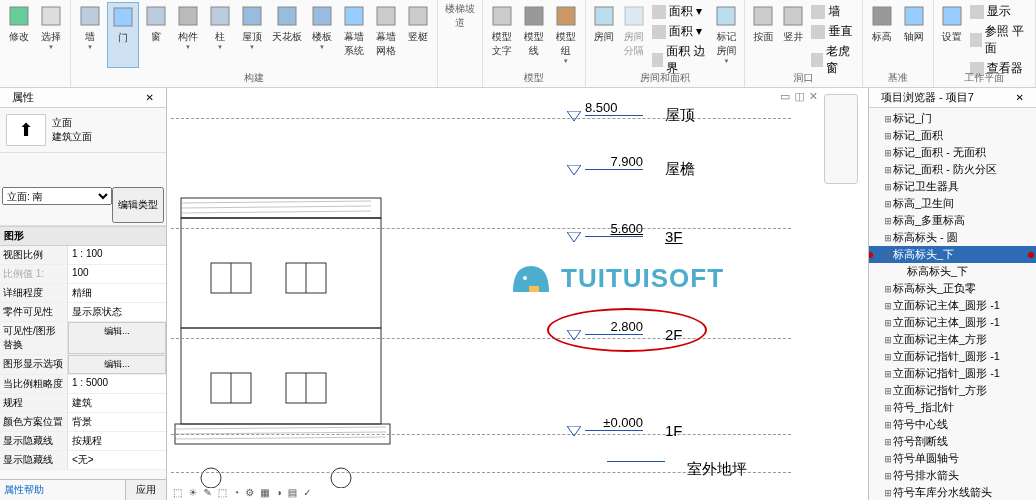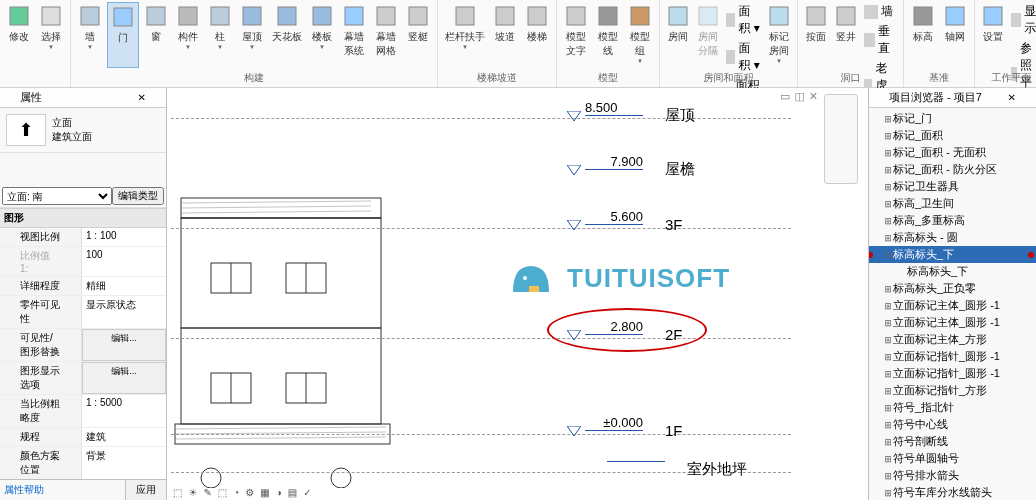--- a/index.html
+++ b/index.html
@@ -12,50 +12,50 @@
 .ribbon-item .icon { width: 24px; height: 24px; margin-bottom: 2px; display: flex; align-items: center; justify-content: center; }
 .ribbon-item .label { font-size: 10px; color: #333; white-space: nowrap; }
 .ribbon-item .arrow { font-size: 6px; color: #666; }
 .ribbon-group-label { text-align: center; font-size: 10px; color: #666; padding-bottom: 2px; }
 .ribbon-small { display: flex; flex-direction: column; gap: 1px; }
 .ribbon-small-row { display: flex; align-items: center; gap: 3px; font-size: 12px; padding: 1px 2px; cursor: pointer; }
 .ribbon-small-row .sicon { width: 14px; height: 14px; background: #d0d0d0; }
 
 .workspace { position: absolute; top: 88px; left: 0; right: 0; bottom: 0; display: flex; }
 .props-panel { width: 167px; background: #f8f8f8; border-right: 1px solid #c0c0c0; display: flex; flex-direction: column; }
-.panel-hdr { background: #fdfdfd; border-bottom: 1px solid #d0d0d0; padding: 2px 20px; display: flex; justify-content: space-between; align-items: center; font-size: 11px; }
+.panel-hdr { background: #fdfdfd; border-bottom: 1px solid #d0d0d0; padding: 2px 12px; display: flex; justify-content: space-between; align-items: center; font-size: 11px; }
 .panel-hdr .x { font-size: 10px; cursor: pointer; }
 .props-top { padding: 6px; display: flex; align-items: center; gap: 6px; border-bottom: 1px solid #e0e0e0; }
 .props-top .thumb { width: 40px; height: 32px; border: 1px solid #ccc; background: #fff; display: flex; align-items: center; justify-content: center; font-size: 18px; }
 .props-top .meta { font-size: 10px; line-height: 14px; }
 .props-selector { display: flex; padding: 2px; gap: 0; border-bottom: 1px solid #e0e0e0; margin-top: 32px; }
 .props-selector select { flex: 1; font-size: 10px; height: 18px; }
-.props-selector button { font-size: 10px; height: 18px; padding: 0 4px; }
+.props-selector button { font-size: 10px; height: 36px; padding: 0 4px; }
 .props-table { flex: 1; overflow-y: auto; font-size: 10px; }
 .props-section { background: #e8e8e8; padding: 2px 4px; font-weight: bold; border-top: 1px solid #d0d0d0; border-bottom: 1px solid #d0d0d0; }
 .props-row { display: flex; border-bottom: 1px solid #eee; }
-.props-row .k { width: 82px; padding: 2px 20px; background: #f4f4f4; border-right: 1px solid #e0e0e0; }
+.props-row .k { width: 68px; padding: 2px 3px; background: #f4f4f4; border-right: 1px solid #e0e0e0; }
 .props-row .v { flex: 1; padding: 2px 4px; background: #fff; }
 .props-row .v.btn { text-align: center; background: #f0f0f0; border: 1px solid #ccc; font-size: 9px; }
 .props-footer { display: flex; border-top: 1px solid #c0c0c0; font-size: 10px; }
 .props-footer .help { flex: 1; padding: 3px 4px; color: #0066cc; }
 .props-footer .apply { padding: 3px 10px; border-left: 1px solid #c0c0c0; background: #f0f0f0; cursor: pointer; }
 
 .canvas { flex: 1; background: #fff; position: relative; overflow: hidden; }
 .drawing { position: absolute; inset: 0; }
 .level-line { position: absolute; left: 4px; border-top: 1px dashed #999; }
 .level-mark { position: absolute; display: flex; align-items: center; gap: 4px; font-size: 14px; font-family: "SimSun", serif; }
 .level-mark .tri { width: 14px; height: 10px; }
 .level-mark .elev { font-size: 13px; position: relative; top: -8px; }
 .level-mark .nm { font-size: 15px; }
 .sel-ring { position: absolute; border: 2px solid #c00; border-radius: 50%; }
 .building { position: absolute; }
 .navcube { position: absolute; top: 6px; right: 10px; width: 34px; height: 90px; border: 1px solid #ccc; background: #f8f8f8; border-radius: 3px; }
 .vc-ctrl { position: absolute; top: 2px; right: 50px; display: flex; gap: 4px; font-size: 11px; color: #888; }
-.watermark { position: absolute; top: 170px; left: 340px; display: flex; align-items: center; gap: 12px; opacity: 0.9; }
+.watermark { position: absolute; top: 170px; left: 340px; display: flex; align-items: center; gap: 6px; opacity: 0.9; }
 .watermark .logo { width: 48px; height: 40px; }
 .watermark .txt { font-size: 26px; font-weight: bold; color: #3aa5c9; letter-spacing: 1px; }
 .status-icons { position: absolute; bottom: 2px; left: 4px; display: flex; gap: 2px; font-size: 10px; color: #555; }
 .status-icons span { padding: 0 2px; }
 
 .browser { width: 168px; background: #f8f8f8; border-left: 1px solid #c0c0c0; display: flex; flex-direction: column; }
 .tree { flex: 1; overflow-y: auto; font-size: 11px; padding: 2px 0; }
 .tree-row { display: flex; align-items: center; padding: 1px 2px; white-space: nowrap; cursor: pointer; }
 .tree-row.d1 { padding-left: 14px; }
 .tree-row.d2 { padding-left: 28px; }
@@ -186,47 +186,20 @@
             <svg width="22" height="22">
               <rect x="2" y="2" width="18" height="18" fill="#ccc" stroke="#888"></rect>
             </svg>
           </div>
           <div class="label">竖梃</div>
         </div>
       </div>
       <div class="ribbon-group-label">构建</div>
     </div>
     <div class="ribbon-group">
-      <div class="ribbon-items">
-        <div class="ribbon-item">
-          <div class="icon">
-            <svg width="22" height="22">
-              <rect x="2" y="2" width="18" height="18" fill="#ccc" stroke="#888"></rect>
-            </svg>
-          </div>
-          <div class="label">栏杆扶手</div>
-          <div class="arrow">▼</div>
-        </div>
-        <div class="ribbon-item">
-          <div class="icon">
-            <svg width="22" height="22">
-              <rect x="2" y="2" width="18" height="18" fill="#ccc" stroke="#888"></rect>
-            </svg>
-          </div>
-          <div class="label">坡道</div>
-        </div>
-        <div class="ribbon-item">
-          <div class="icon">
-            <svg width="22" height="22">
-              <rect x="2" y="2" width="18" height="18" fill="#ccc" stroke="#888"></rect>
-            </svg>
-          </div>
-          <div class="label">楼梯</div>
-        </div>
-      </div>
       <div class="ribbon-group-label">楼梯坡道</div>
     </div>
     <div class="ribbon-group">
       <div class="ribbon-items">
         <div class="ribbon-item">
           <div class="icon">
             <svg width="22" height="22">
               <rect x="2" y="2" width="18" height="18" fill="#ccc" stroke="#888"></rect>
             </svg>
           </div>
@@ -510,21 +483,21 @@
           <span class="nm" style="margin-left:18px">屋顶</span>
         </div>
         <div class="level-mark" style="top: 72px; left: 400px;">
           <svg class="tri" viewBox="0 0 14 10">
             <path d="M0 0 L14 0 L7 10 Z" fill="none" stroke="#2255aa"></path>
           </svg>
           <span class="elev" style="border-bottom:1px solid #2255aa;min-width:58px;display:inline-block;text-align:right">7.900</span>
           <span class="nm" style="margin-left:18px">屋檐</span>
         </div>
         <div class="level-line" style="top: 140px; width: 620px;"></div>
-        <div class="level-mark" style="top: 128px; left: 400px;">
+        <div class="level-mark" style="top: 140px; left: 400px; text-decoration: underline;">
           <svg class="tri" viewBox="0 0 14 10">
             <path d="M0 0 L14 0 L7 10 Z" fill="none" stroke="#2255aa"></path>
           </svg>
           <span class="elev" style="border-bottom:1px solid #2255aa;min-width:58px;display:inline-block;text-align:right">5.600</span>
           <span class="nm" style="margin-left:18px">3F</span>
         </div>
         <div class="level-line" style="top: 250px; width: 620px;"></div>
         <div class="level-mark" style="top: 238px; left: 400px;">
           <svg class="tri" viewBox="0 0 14 10">
             <path d="M0 0 L14 0 L7 10 Z" fill="none" stroke="#2255aa"></path>

